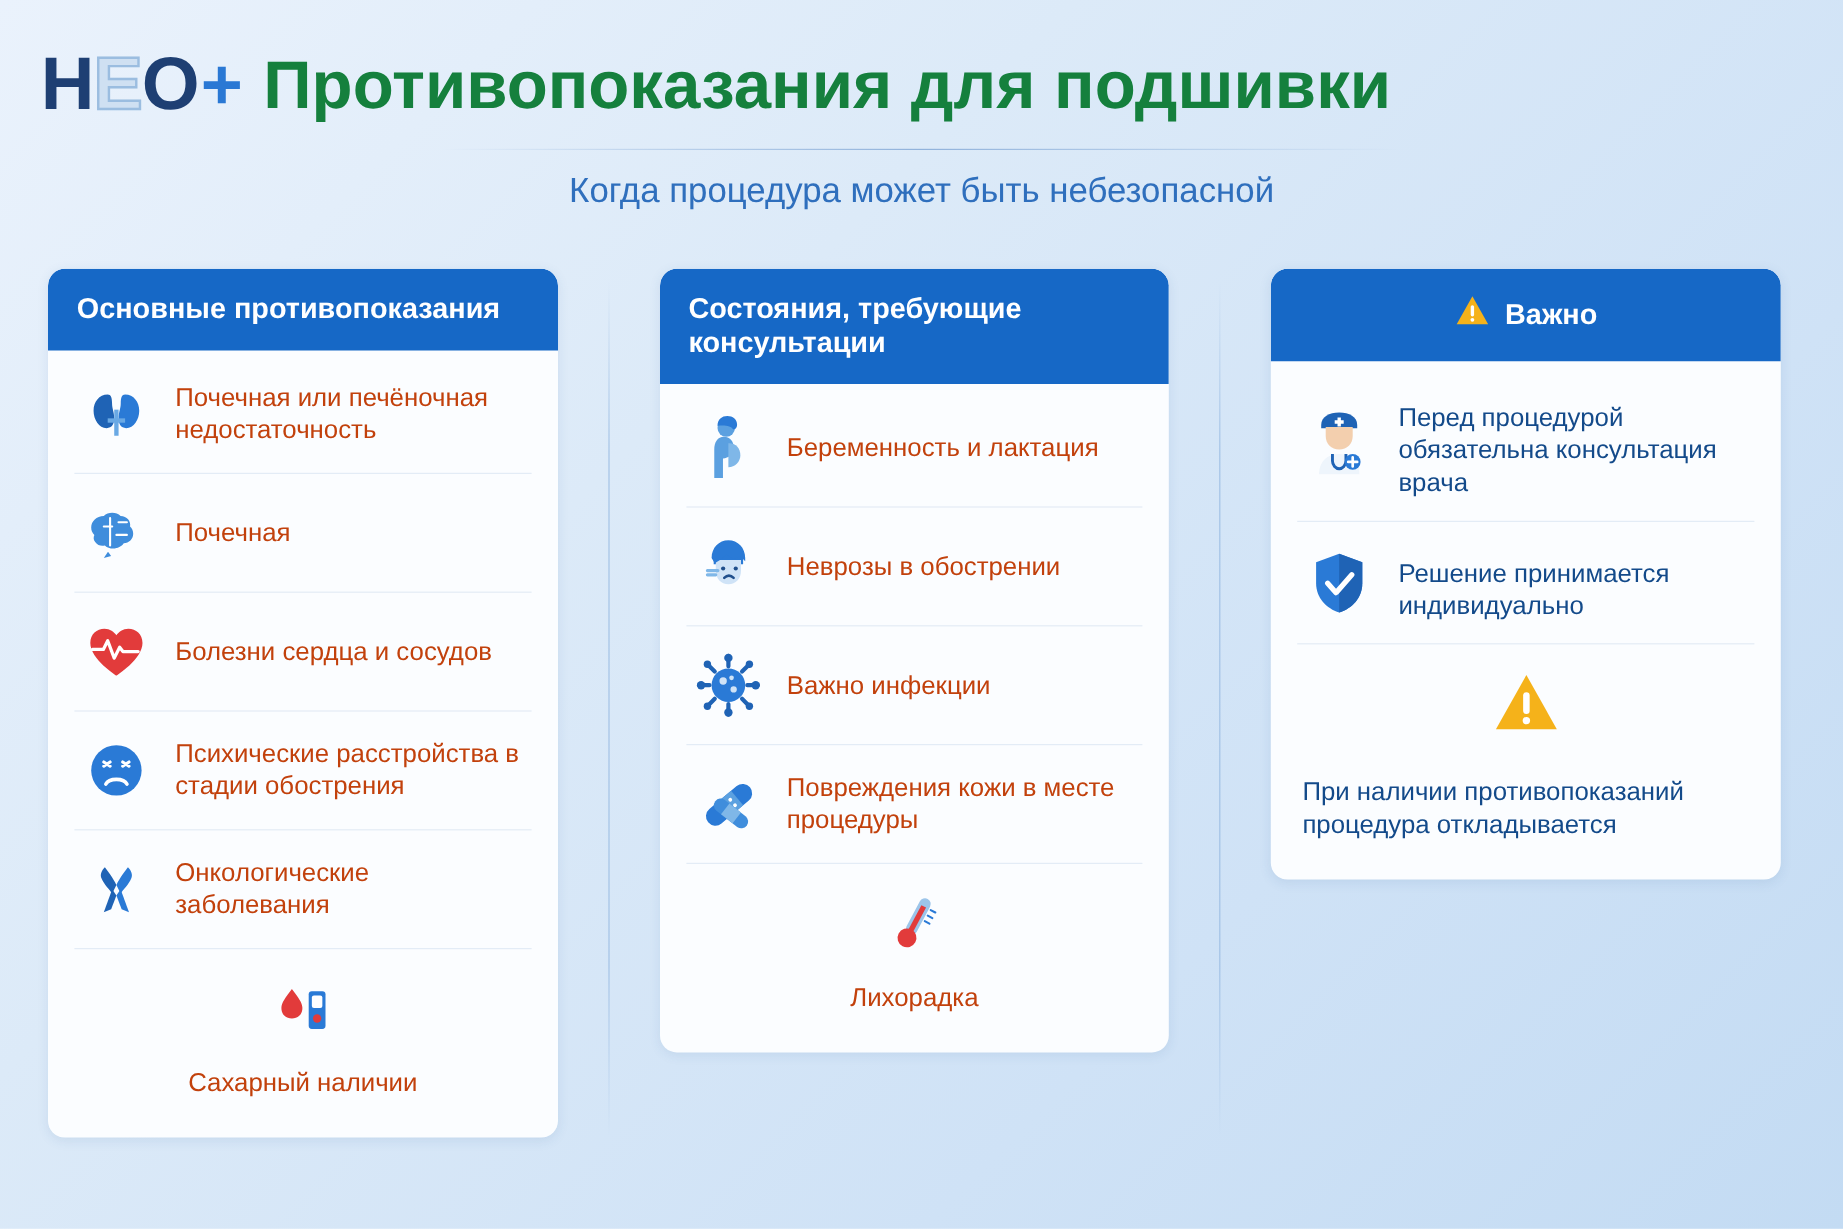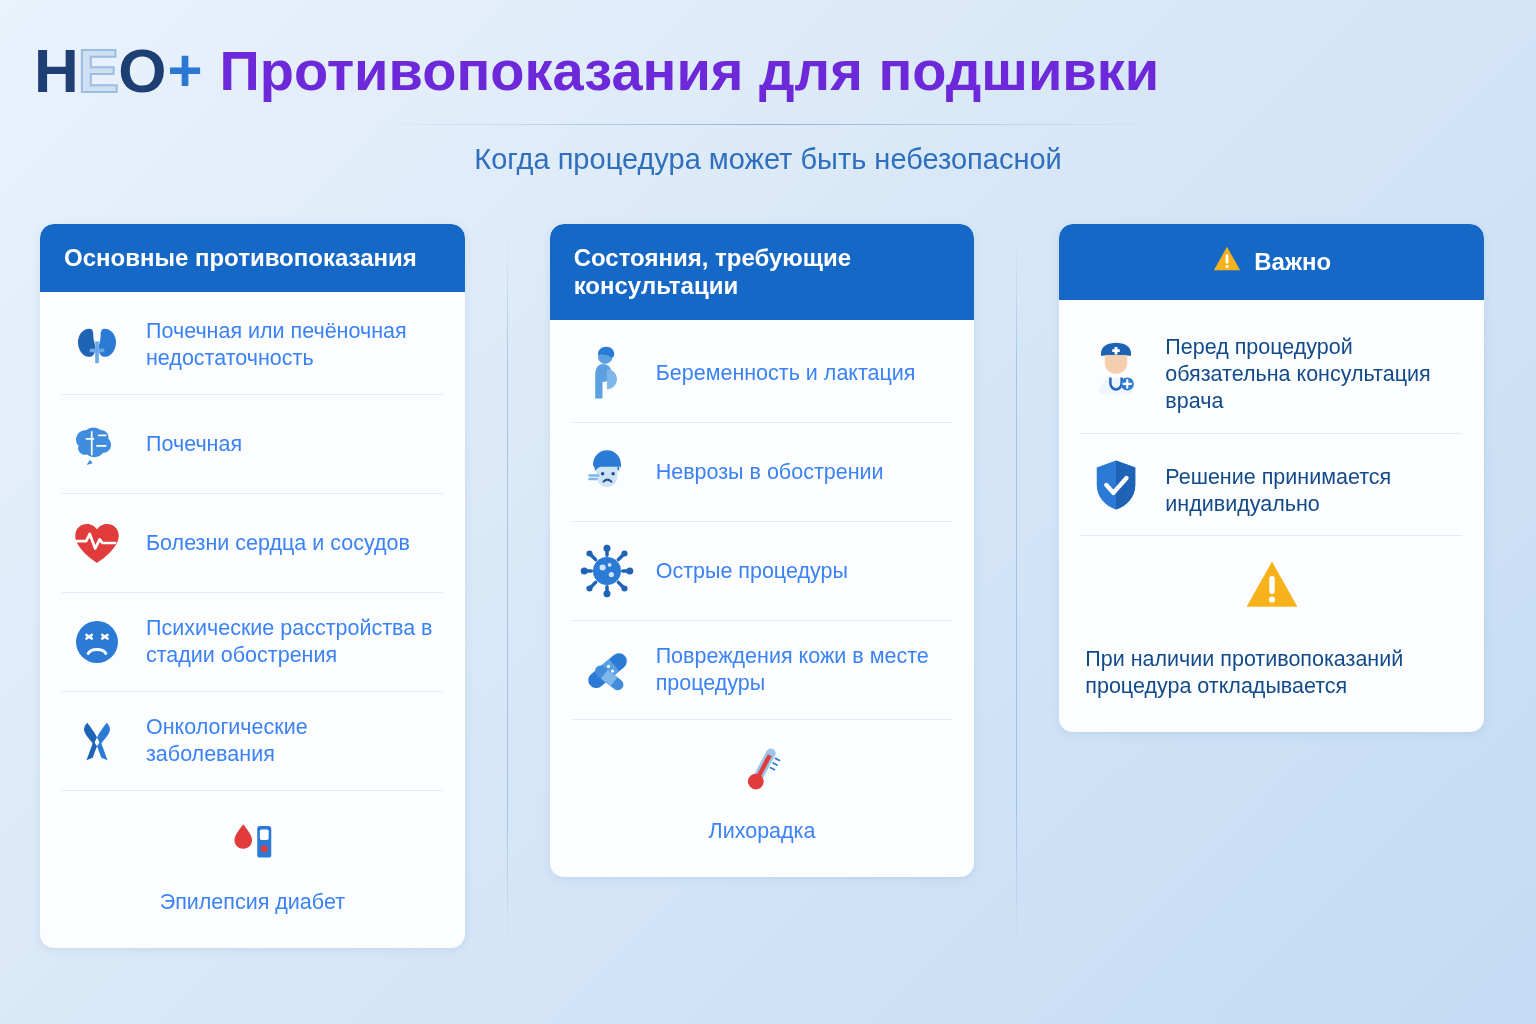--- a/index.html
+++ b/index.html
@@ -40,21 +40,21 @@
   }
   .logo .l-o { color: #1e3f73; }
   .logo .l-plus {
     color: #2a78d4;
     font-size: 60px;
     margin-left: 2px;
   }
   .main-title {
     font-size: 56px;
     font-weight: bold;
-    color: #6d28d9;
+    color: #15803d;
     line-height: 1;
     white-space: nowrap;
   }
   .divider {
     width: 800px;
     height: 1px;
     background: linear-gradient(90deg, rgba(120,160,210,0) 0%, rgba(120,160,210,0.75) 50%, rgba(120,160,210,0) 100%);
     margin: 22px auto 0 auto;
   }
   .subtitle {
@@ -102,21 +102,21 @@
     min-height: 84px;
   }
   .item:last-child { border-bottom: none; flex-direction: column; }
   .item-icon {
     width: 62px; height: 62px;
     flex: 0 0 62px;
     display: flex; align-items: center; justify-content: center;
   }
   .item-text {
     font-size: 21.5px;
-    color: #3b82f6;
+    color: #c2410c;
     line-height: 1.25;
   }
   .col-3 .item-text { color: #134a8a; margin-top: 12px; }
 
   .divider-vert {
     width: 1px;
     align-self: stretch;
     background: linear-gradient(180deg, rgba(150,185,225,0) 0%, rgba(150,185,225,0.8) 20%, rgba(150,185,225,0.8) 80%, rgba(150,185,225,0) 100%);
     margin-top: 10px;
   }
@@ -206,21 +206,21 @@
 
         <div class="item">
           <span class="item-icon">
             <svg viewBox="0 0 64 64" width="56" height="56">
               <path d="M22 14c6 8 10 13 10 18 0 6-4 10-10 10s-10-4-10-10c0-5 4-10 10-18z" fill="#e23b3b"></path>
               <rect x="38" y="16" width="16" height="36" rx="3" fill="#2a7ad6"></rect>
               <rect x="41" y="20" width="10" height="12" rx="2" fill="#ffffff"></rect>
               <circle cx="46" cy="42" r="4" fill="#e23b3b"></circle>
             </svg>
           </span>
-          <span class="item-text">Эпилепсия диабет</span>
+          <span class="item-text">Сахарный наличии</span>
         </div>
 
       </div>
     </div>
   </div>
 
   <div class="divider-vert"></div>
 
   <div class="col col-2">
     <div class="card">
@@ -271,21 +271,21 @@
                   <circle cx="52" cy="52" r="3.5"></circle>
                 <circle cx="52" cy="12" r="3.5"></circle>
                   <circle cx="12" cy="52" r="3.5"></circle>
               </g>
               <circle cx="32" cy="32" r="16" fill="#2a7ad6"></circle>
               <circle cx="27" cy="28" r="3.5" fill="#cfe3f7"></circle>
               <circle cx="37" cy="36" r="3" fill="#cfe3f7"></circle>
               <circle cx="35" cy="25" r="2.2" fill="#cfe3f7"></circle>
             </svg>
           </span>
-          <span class="item-text">Острые процедуры</span>
+          <span class="item-text">Важно инфекции</span>
         </div>
 
         <div class="item">
           <span class="item-icon">
             <svg viewBox="0 0 64 64" width="56" height="56">
               <g transform="rotate(-40 32 32)">
                 <rect x="6" y="24" width="52" height="18" rx="9" fill="#2a7ad6"></rect>
                 <rect x="22" y="24" width="20" height="18" fill="#5ba0e0"></rect>
                 <circle cx="28" cy="30" r="1.8" fill="#ffffff"></circle>
                 <circle cx="36" cy="30" r="1.8" fill="#ffffff"></circle>

